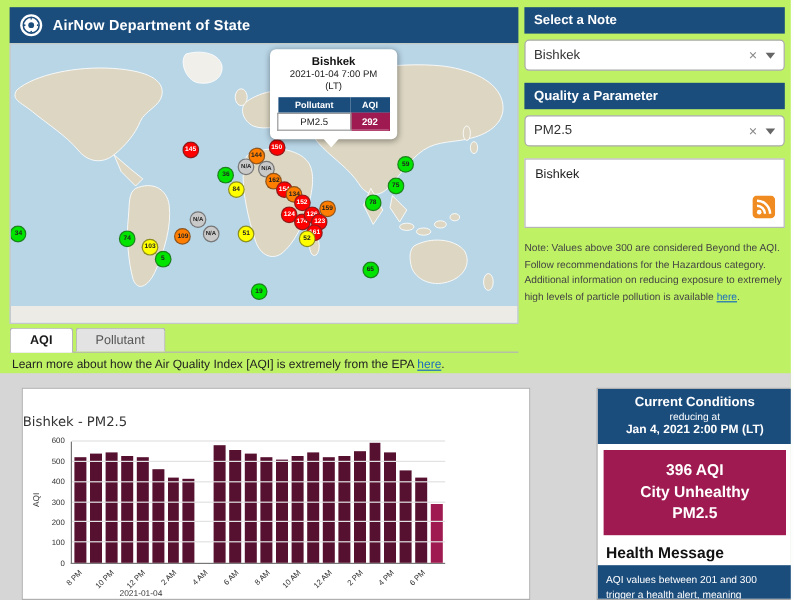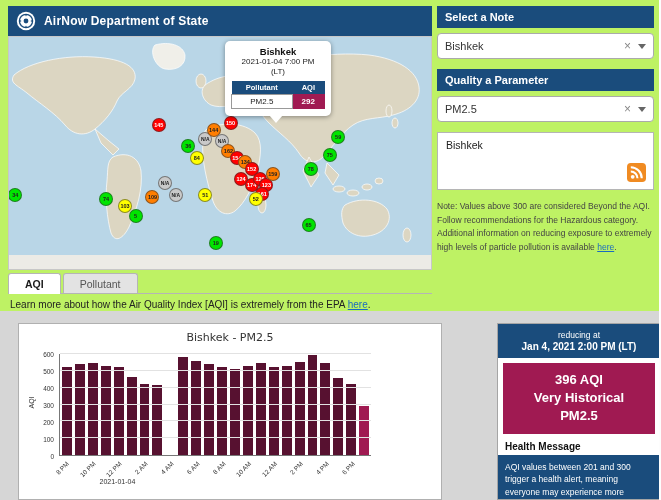--- a/index.html
+++ b/index.html
@@ -59,21 +59,21 @@
   .caret{width:0;height:0;border-left:4px solid transparent;border-right:4px solid transparent;
          border-top:5px solid #666;}
   .rss-box{margin-top:4px;border:1px solid #b5b5b5;background:#fff;height:58px;position:relative;
            padding:6px 8px;font-size:10.5px;color:#222;}
   .rss-icon{position:absolute;right:7px;bottom:7px;width:19px;height:19px;cursor:pointer;}
   .note{font-size:8.5px;color:#444;line-height:1.6;margin-top:10px;}
 
   
   .chart-panel{position:absolute;left:18px;top:323px;width:424px;height:177px;background:#fff;
                border:1px solid #b0b0b0;}
-  .chart-title{text-align:center;font-size:11px;color:#333;margin-top:7px;font-family:"DejaVu Sans",sans-serif;}
+  .chart-title{font-size:11px;color:#333;margin-top:21px;font-family:"DejaVu Sans",sans-serif;}
   .plot-wrap{position:relative;margin:10px 0 0 40px;width:312px;height:102px;}
   .plot{position:absolute;left:0;top:0;right:0;bottom:0;border-left:1px solid #777;border-bottom:1px solid #777;}
   .grid{position:absolute;left:0;right:0;height:0;border-top:1px solid #e2e2e2;}
   .bars{position:absolute;left:2px;right:2px;top:0;bottom:0;display:flex;align-items:flex-end;gap:3px;}
   .bar{flex:1;}
   .ytick{position:absolute;right:calc(100% + 5px);transform:translateY(50%);font-size:6.5px;color:#333;}
   .ylabel{position:absolute;left:-34px;top:44%;transform:rotate(-90deg);font-size:7px;color:#333;}
   .xlabels{position:absolute;top:100%;left:0;right:0;height:34px;}
   .xl{position:absolute;top:4px;width:0;}
   .xl i{position:absolute;right:0;top:0;display:block;font-style:normal;white-space:nowrap;
@@ -82,21 +82,21 @@
 
   
   .cc-panel{position:absolute;left:497px;top:323px;width:164px;height:177px;background:#fff;
             border:1px solid #a5a5a5;overflow:hidden;}
   .cc-header{background:var(--navy);color:#fff;text-align:center;padding:5px 4px 6px;}
   .cc-h1{font-size:11px;font-weight:bold;}
   .cc-h2{font-size:8.5px;margin-top:1px;}
   .cc-h3{font-size:10px;font-weight:bold;margin-top:1px;}
   .cc-aqi{background:var(--crimson);color:#fff;text-align:center;padding:8px 4px;margin:5px;}
   .cc-aqi div{font-size:13px;font-weight:bold;line-height:1.4;}
-  .cc-health-title{font-size:10px;font-weight:bold;color:#111;padding:2px 7px 3px;}
+  .cc-health-title{font-size:13px;font-weight:bold;color:#111;padding:2px 7px 3px;}
   .cc-health-msg{background:var(--navy);color:#fff;font-size:8.5px;line-height:1.5;padding:6px 7px 10px;}
 </style>
 </head>
 <body>
 
 <div class="page">
   <div class="lower-bg"></div>
 
   <div class="app-header">
     <svg width="20" height="20" viewBox="0 0 20 20">
@@ -318,24 +318,25 @@
         <div class="ytick" style="bottom: 33.3333%;">200</div>
         <div class="ytick" style="bottom: 50%;">300</div>
         <div class="ytick" style="bottom: 66.6667%;">400</div>
         <div class="ytick" style="bottom: 83.3333%;">500</div>
         <div class="ytick" style="bottom: 100%;">600</div>
       </div>
   </div>
 
   <div class="cc-panel">
     <div class="cc-header">
+      <div class="cc-h1">Current Conditions</div>
       <div class="cc-h2">reducing at</div>
       <div class="cc-h3">Jan 4, 2021 2:00 PM (LT)</div>
     </div>
     <div class="cc-aqi">
       <div>396 AQI</div>
-      <div>Very Historical</div>
+      <div>City Unhealthy</div>
       <div>PM2.5</div>
     </div>
     <div class="cc-health-title">Health Message</div>
     <div class="cc-health-msg">AQI values between 201 and 300 trigger a health alert, meaning everyone may experience more serious health effects.</div>
   </div>
 </div>
 
 </body></html>

